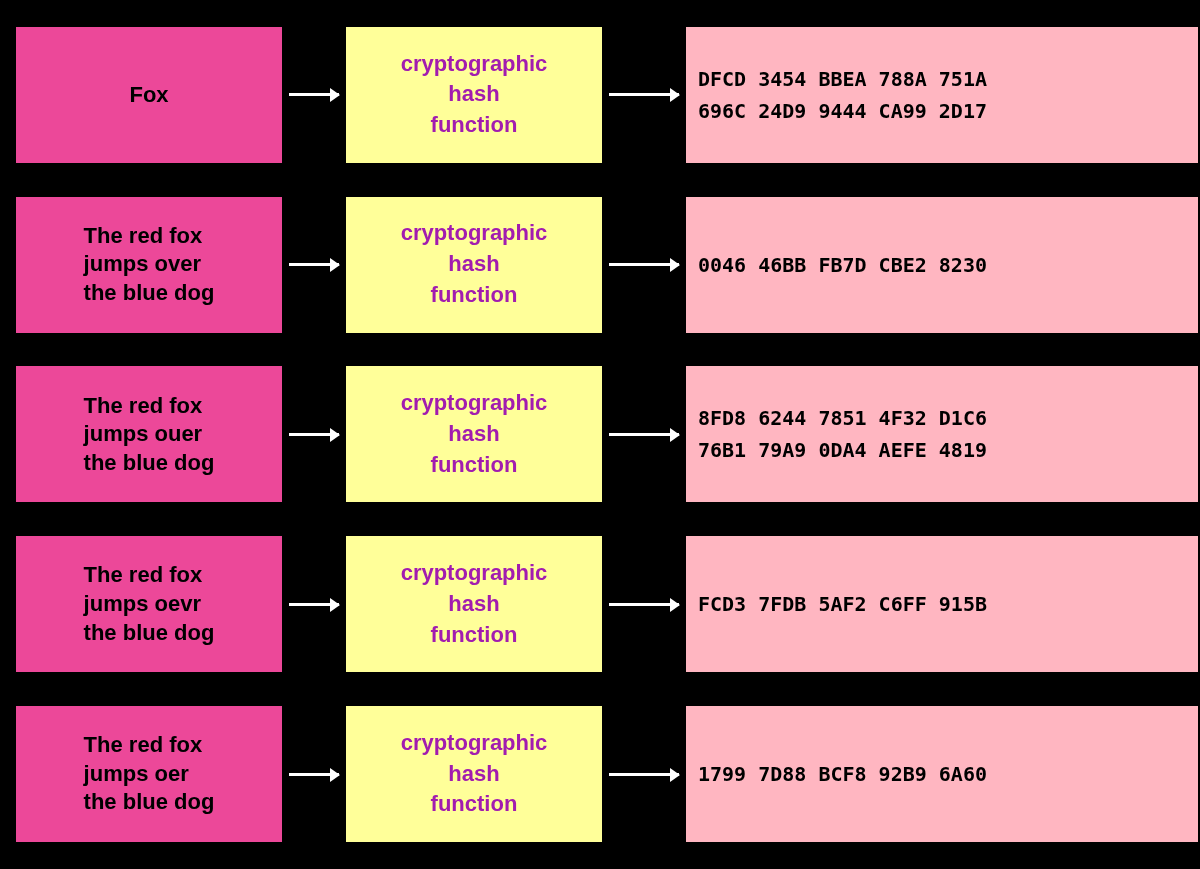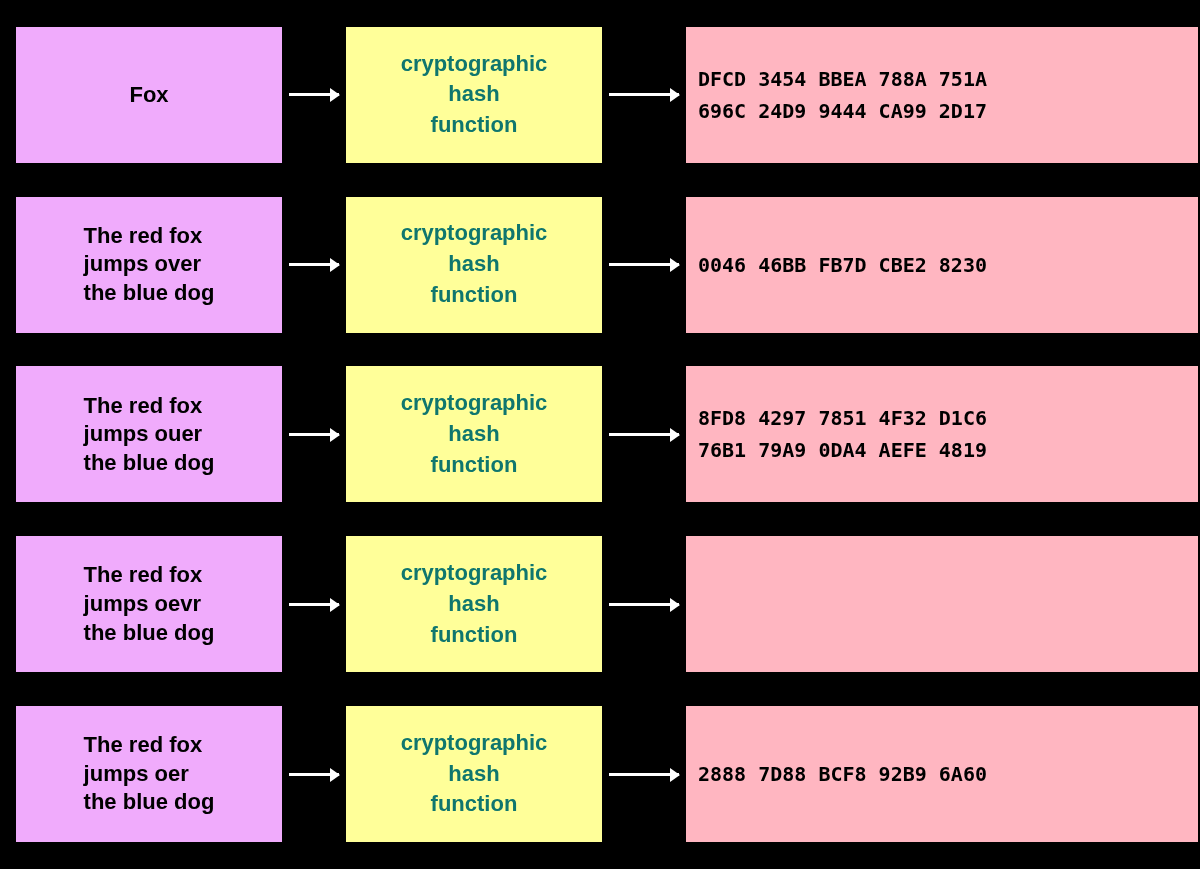--- a/index.html
+++ b/index.html
@@ -19,21 +19,21 @@
       justify-content: space-around;
     }
     .row {
       display: flex;
       flex-direction: row;
       align-items: center;
       gap: 0;
       height: 160px;
     }
     .input-box {
-      background: #f0abfc;
+      background: #ec4899;
       border: 2px solid #000;
       width: 270px;
       height: 140px;
       display: flex;
       align-items: center;
       justify-content: center;
       margin-left: 14px;
       padding: 8px;
       font-size: 22px;
       font-weight: bold;
@@ -68,21 +68,21 @@
       background: #FFFF99;
       border: 2px solid #000;
       width: 260px;
       height: 140px;
       display: flex;
       align-items: center;
       justify-content: center;
       padding: 8px;
       font-size: 22px;
       font-weight: bold;
-      color: #0f766e;
+      color: #a21caf;
       text-align: center;
       line-height: 1.4;
       flex-shrink: 0;
     }
     .arrow2 {
       width: 80px;
       display: flex;
       align-items: center;
       justify-content: center;
       flex-shrink: 0;
@@ -173,55 +173,56 @@
         <div class="arrow-line"></div>
       </div>
       <div class="hash-box" style="white-space: pre-line;">cryptographic
 hash
 function</div>
       <div class="arrow2">
         <div class="arrow2-line"></div>
       </div>
       <div class="output-box">
         <div class="output-text">
-          <div>8FD8  4297  7851  4F32  D1C6</div>
+          <div>8FD8  6244  7851  4F32  D1C6</div>
           <div>76B1  79A9  0DA4  AEFE  4819</div>
         </div>
       </div>
     </div>
     <div class="row">
       <div class="input-box" style="white-space: pre-line;">The red fox
 jumps oevr
 the blue dog</div>
       <div class="arrow">
         <div class="arrow-line"></div>
       </div>
       <div class="hash-box" style="white-space: pre-line;">cryptographic
 hash
 function</div>
       <div class="arrow2">
         <div class="arrow2-line"></div>
       </div>
       <div class="output-box">
         <div class="output-text">
+          <div>FCD3  7FDB  5AF2  C6FF  915B</div>
         </div>
       </div>
     </div>
     <div class="row">
       <div class="input-box" style="white-space: pre-line;">The red fox
 jumps oer
 the blue dog</div>
       <div class="arrow">
         <div class="arrow-line"></div>
       </div>
       <div class="hash-box" style="white-space: pre-line;">cryptographic
 hash
 function</div>
       <div class="arrow2">
         <div class="arrow2-line"></div>
       </div>
       <div class="output-box">
         <div class="output-text">
-          <div>2888  7D88  BCF8  92B9  6A60</div>
+          <div>1799  7D88  BCF8  92B9  6A60</div>
         </div>
       </div>
     </div>
   </div>
 
 </body></html>

